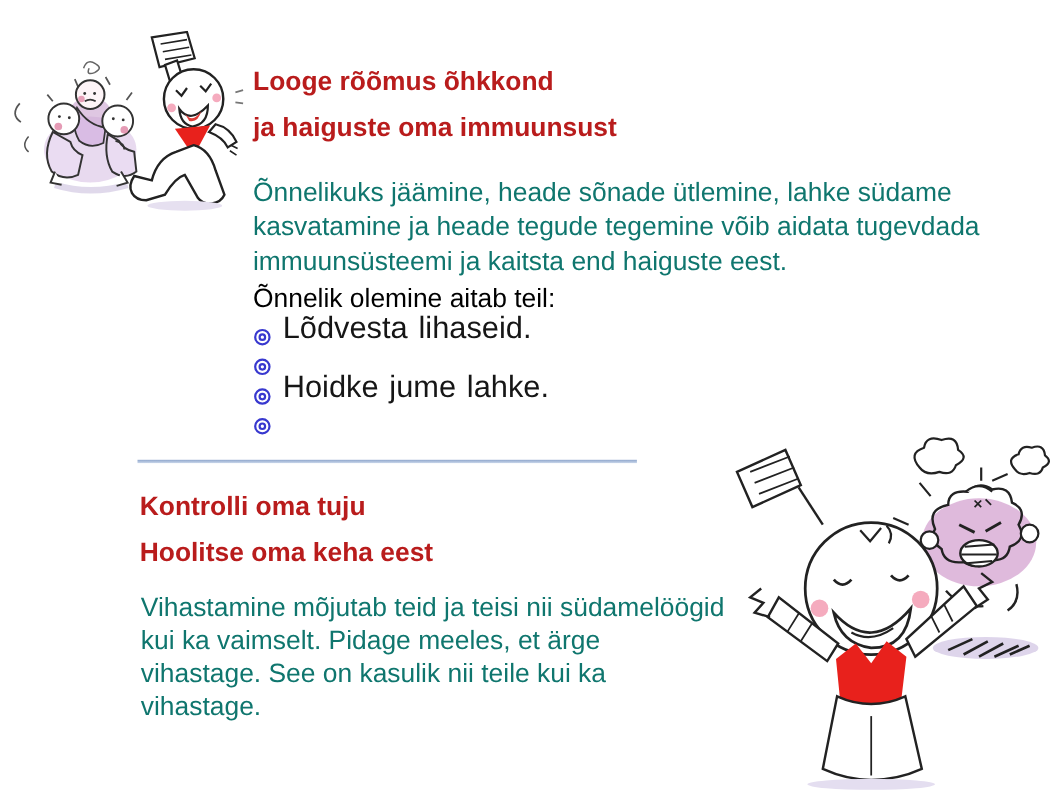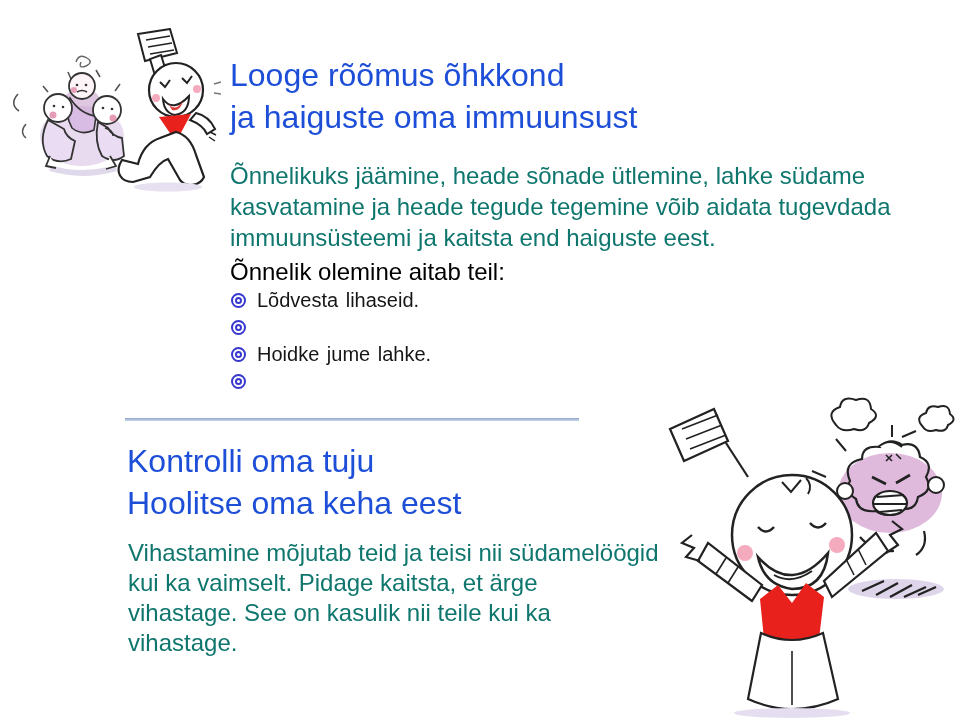--- a/index.html
+++ b/index.html
@@ -2,30 +2,30 @@
 <html><head>
 <meta charset="utf-8">
 <style>
   html,body{margin:0;padding:0;background:#ffffff;}
   .slide{
     position:relative;width:960px;height:720px;background:#ffffff;
     overflow:hidden;font-family:"Liberation Sans",sans-serif;color:#191919;
   }
   .abs{position:absolute;}
   .heading{
-    font-weight:normal;font-size:32px;line-height:42px;color:#1d4ed8;
+    font-weight:bold;font-size:24px;line-height:42px;color:#b91c1c;
     white-space:nowrap;letter-spacing:0;
   }
   .body-par{font-size:24px;line-height:31px;color:#0f766e;}
   .body-par .t-line{white-space:nowrap;}
   .list-intro{font-size:24px;line-height:28px;color:#000000;white-space:nowrap;}
   .bullet-list{list-style:none;margin:0;padding:0;}
   .bullet-item{
-    display:flex;align-items:center;height:27px;
-    font-size:20px;color:#161616;white-space:nowrap;word-spacing:2px;
+    display:flex;align-items:flex-end;height:27px;
+    font-size:28px;color:#161616;white-space:nowrap;word-spacing:2px;
   }
   .bullet-ring{
     flex:0 0 auto;width:11px;height:11px;border:2.5px solid #3838cf;
     border-radius:50%;margin-right:11px;
     display:flex;align-items:center;justify-content:center;
   }
   .bullet-ring::after{
     content:'';width:3px;height:3px;border:2px solid #3838cf;border-radius:50%;
   }
   .divider{
@@ -132,21 +132,21 @@
 
   <div class="abs divider" style="left:125px;top:418px;width:454px;"></div>
 
   <div class="abs heading" style="left:127px;top:440px;">
     <div class="t-line">Kontrolli oma tuju</div>
     <div class="t-line">Hoolitse oma keha eest</div>
   </div>
 
   <div class="abs body-par" style="left:128px;top:538px;line-height:30px;">
     <div class="t-line">Vihastamine mõjutab teid ja teisi nii südamelöögid</div>
-    <div class="t-line">kui ka vaimselt. Pidage kaitsta, et ärge</div>
+    <div class="t-line">kui ka vaimselt. Pidage meeles, et ärge</div>
     <div class="t-line">vihastage. See on kasulik nii teile kui ka</div>
     <div class="t-line">vihastage.</div>
   </div>
 
   <div class="abs" style="left:640px;top:385px;width:318px;height:335px;">
     <svg width="318" height="335" viewBox="0 0 318 335">
 
       <path d="M196,40 q-11,-13 4,-18 q2,-12 16,-7 q14,-5 15,9 q11,7 -2,14 q-3,10 -15,6 q-12,4 -18,-4 Z" fill="#ffffff" stroke="#222" stroke-width="2"></path>
       <path d="M283,42 q-9,-10 3,-14 q2,-9 12,-6 q11,-4 12,7 q8,6 -2,11 q-2,8 -12,5 q-9,3 -13,-3 Z" fill="#ffffff" stroke="#222" stroke-width="2"></path>
       <path d="M262,52 l14,-6" stroke="#222" stroke-width="2"></path>

